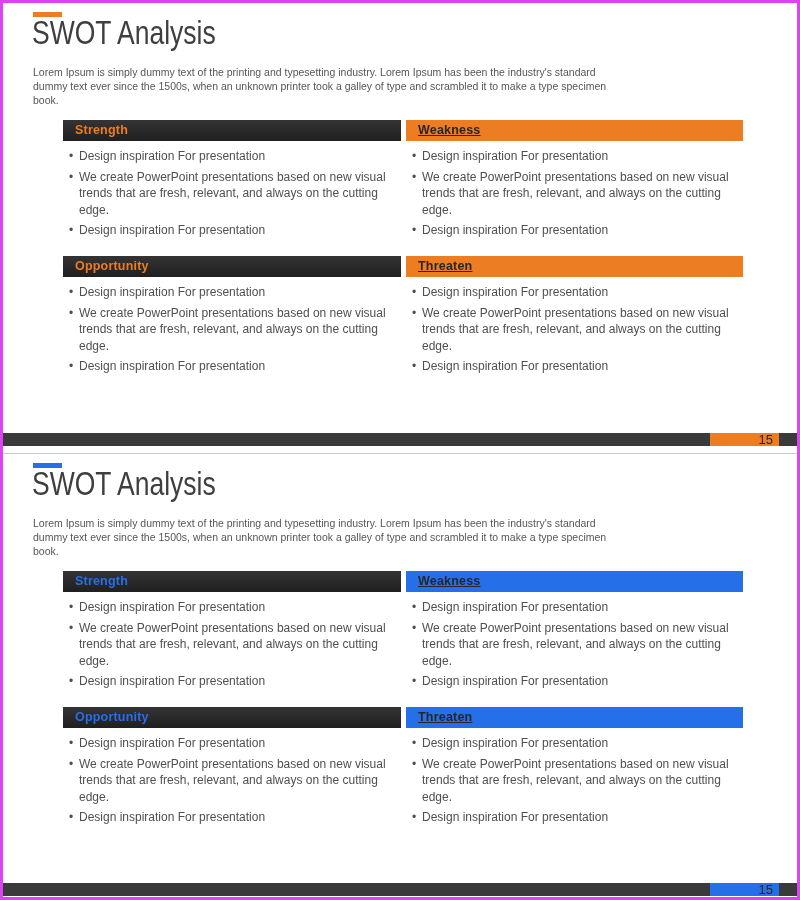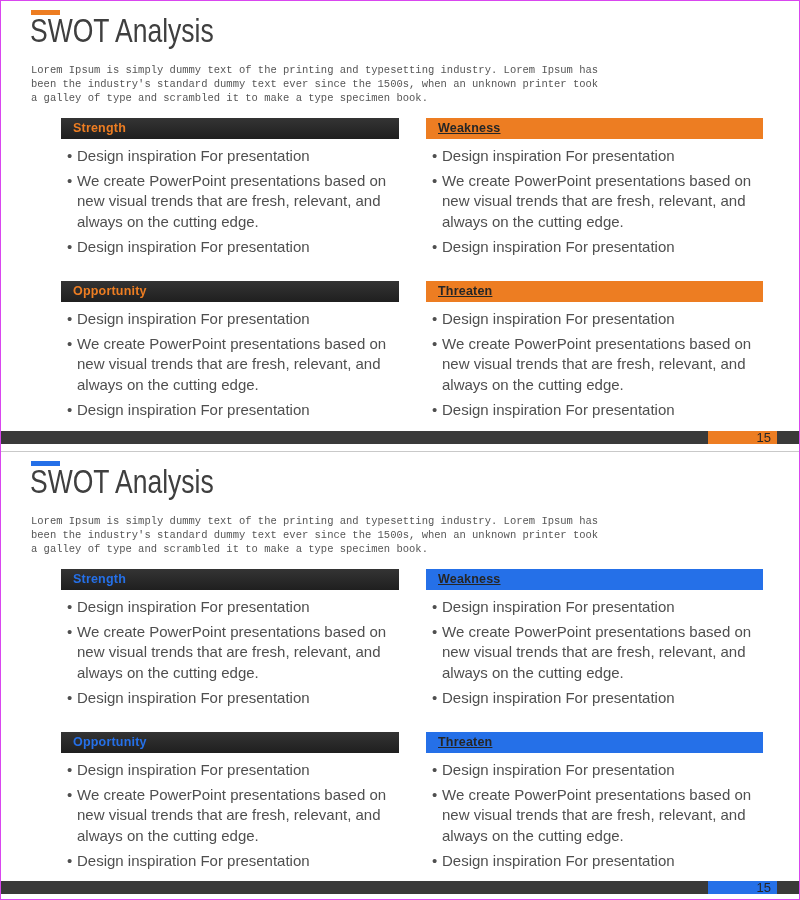--- a/index.html
+++ b/index.html
@@ -1,47 +1,47 @@
 <!DOCTYPE html>
 <html><head>
 <meta charset="utf-8">
 <style>
   html,body{margin:0;padding:0;background:#ffffff;}
   .page{
     position:relative;width:800px;height:900px;margin:0 auto;
-    background:#ffffff;border:1px solid #d946ef;box-sizing:border-box;
+    background:#ffffff;border:3px solid #d946ef;box-sizing:border-box;
     font-family:"Liberation Sans",sans-serif;overflow:hidden;
   }
   .slide{position:relative;width:100%;height:450px;background:#fff;}
   .slide.second{border-top:1px solid #c9c9c9;box-sizing:border-box;}
   .accent-dash{position:absolute;left:30px;top:9px;width:29px;height:5px;background:var(--accent);}
   .slide-title{
     position:absolute;left:29px;top:11px;margin:0;
     font-size:34px;font-weight:500;color:#3f3f3f;letter-spacing:0;
     transform:scaleX(0.78);transform-origin:0 0;white-space:nowrap;line-height:1.1;
   }
   .intro-text{
     position:absolute;left:30px;top:62px;width:578px;margin:0;
-    font-size:10.5px;line-height:1.35;color:#565656;font-family:Liberation Mono, monospace;
+    font-size:10.5px;line-height:1.35;color:#565656;
   }
   .quad-grid{
     position:absolute;left:60px;top:117px;width:680px;
-    display:grid;grid-template-columns:338px 337px;column-gap:5px;grid-auto-rows:136px;gap:27px;
+    display:grid;grid-template-columns:338px 337px;column-gap:5px;grid-auto-rows:136px;
   }
   .quadrant{position:relative;}
   .q-header{
     height:21px;line-height:21px;padding-left:12px;
     font-size:12.5px;font-weight:bold;letter-spacing:0.2px;
   }
   .q-header.dark{background:linear-gradient(180deg,#343434,#1f1f1f);color:var(--accent);}
   .q-header.accent{background:var(--accent);color:#262626;text-decoration:underline;}
   .bullet-list{list-style:none;margin:7px 0 0 0;padding:0 0 0 6px;}
   .bullet-list li{
     position:relative;padding-left:10px;margin-bottom:4px;
-    font-size:15px;line-height:1.38;color:#4f4f4f;max-width:315px;
+    font-size:12px;line-height:1.38;color:#4f4f4f;max-width:315px;
   }
   .bullet-list li::before{content:"\2022";position:absolute;left:0;top:0;color:#4f4f4f;}
   .slide-footer{
     position:absolute;left:0;right:0;bottom:7px;height:13px;background:#3a3a3a;
   }
   .page-badge{
     position:absolute;left:707px;top:0;width:69px;height:13px;background:var(--accent);
     text-align:right;box-sizing:border-box;padding-right:6px;
     font-size:13px;line-height:13px;color:#262626;
   }

